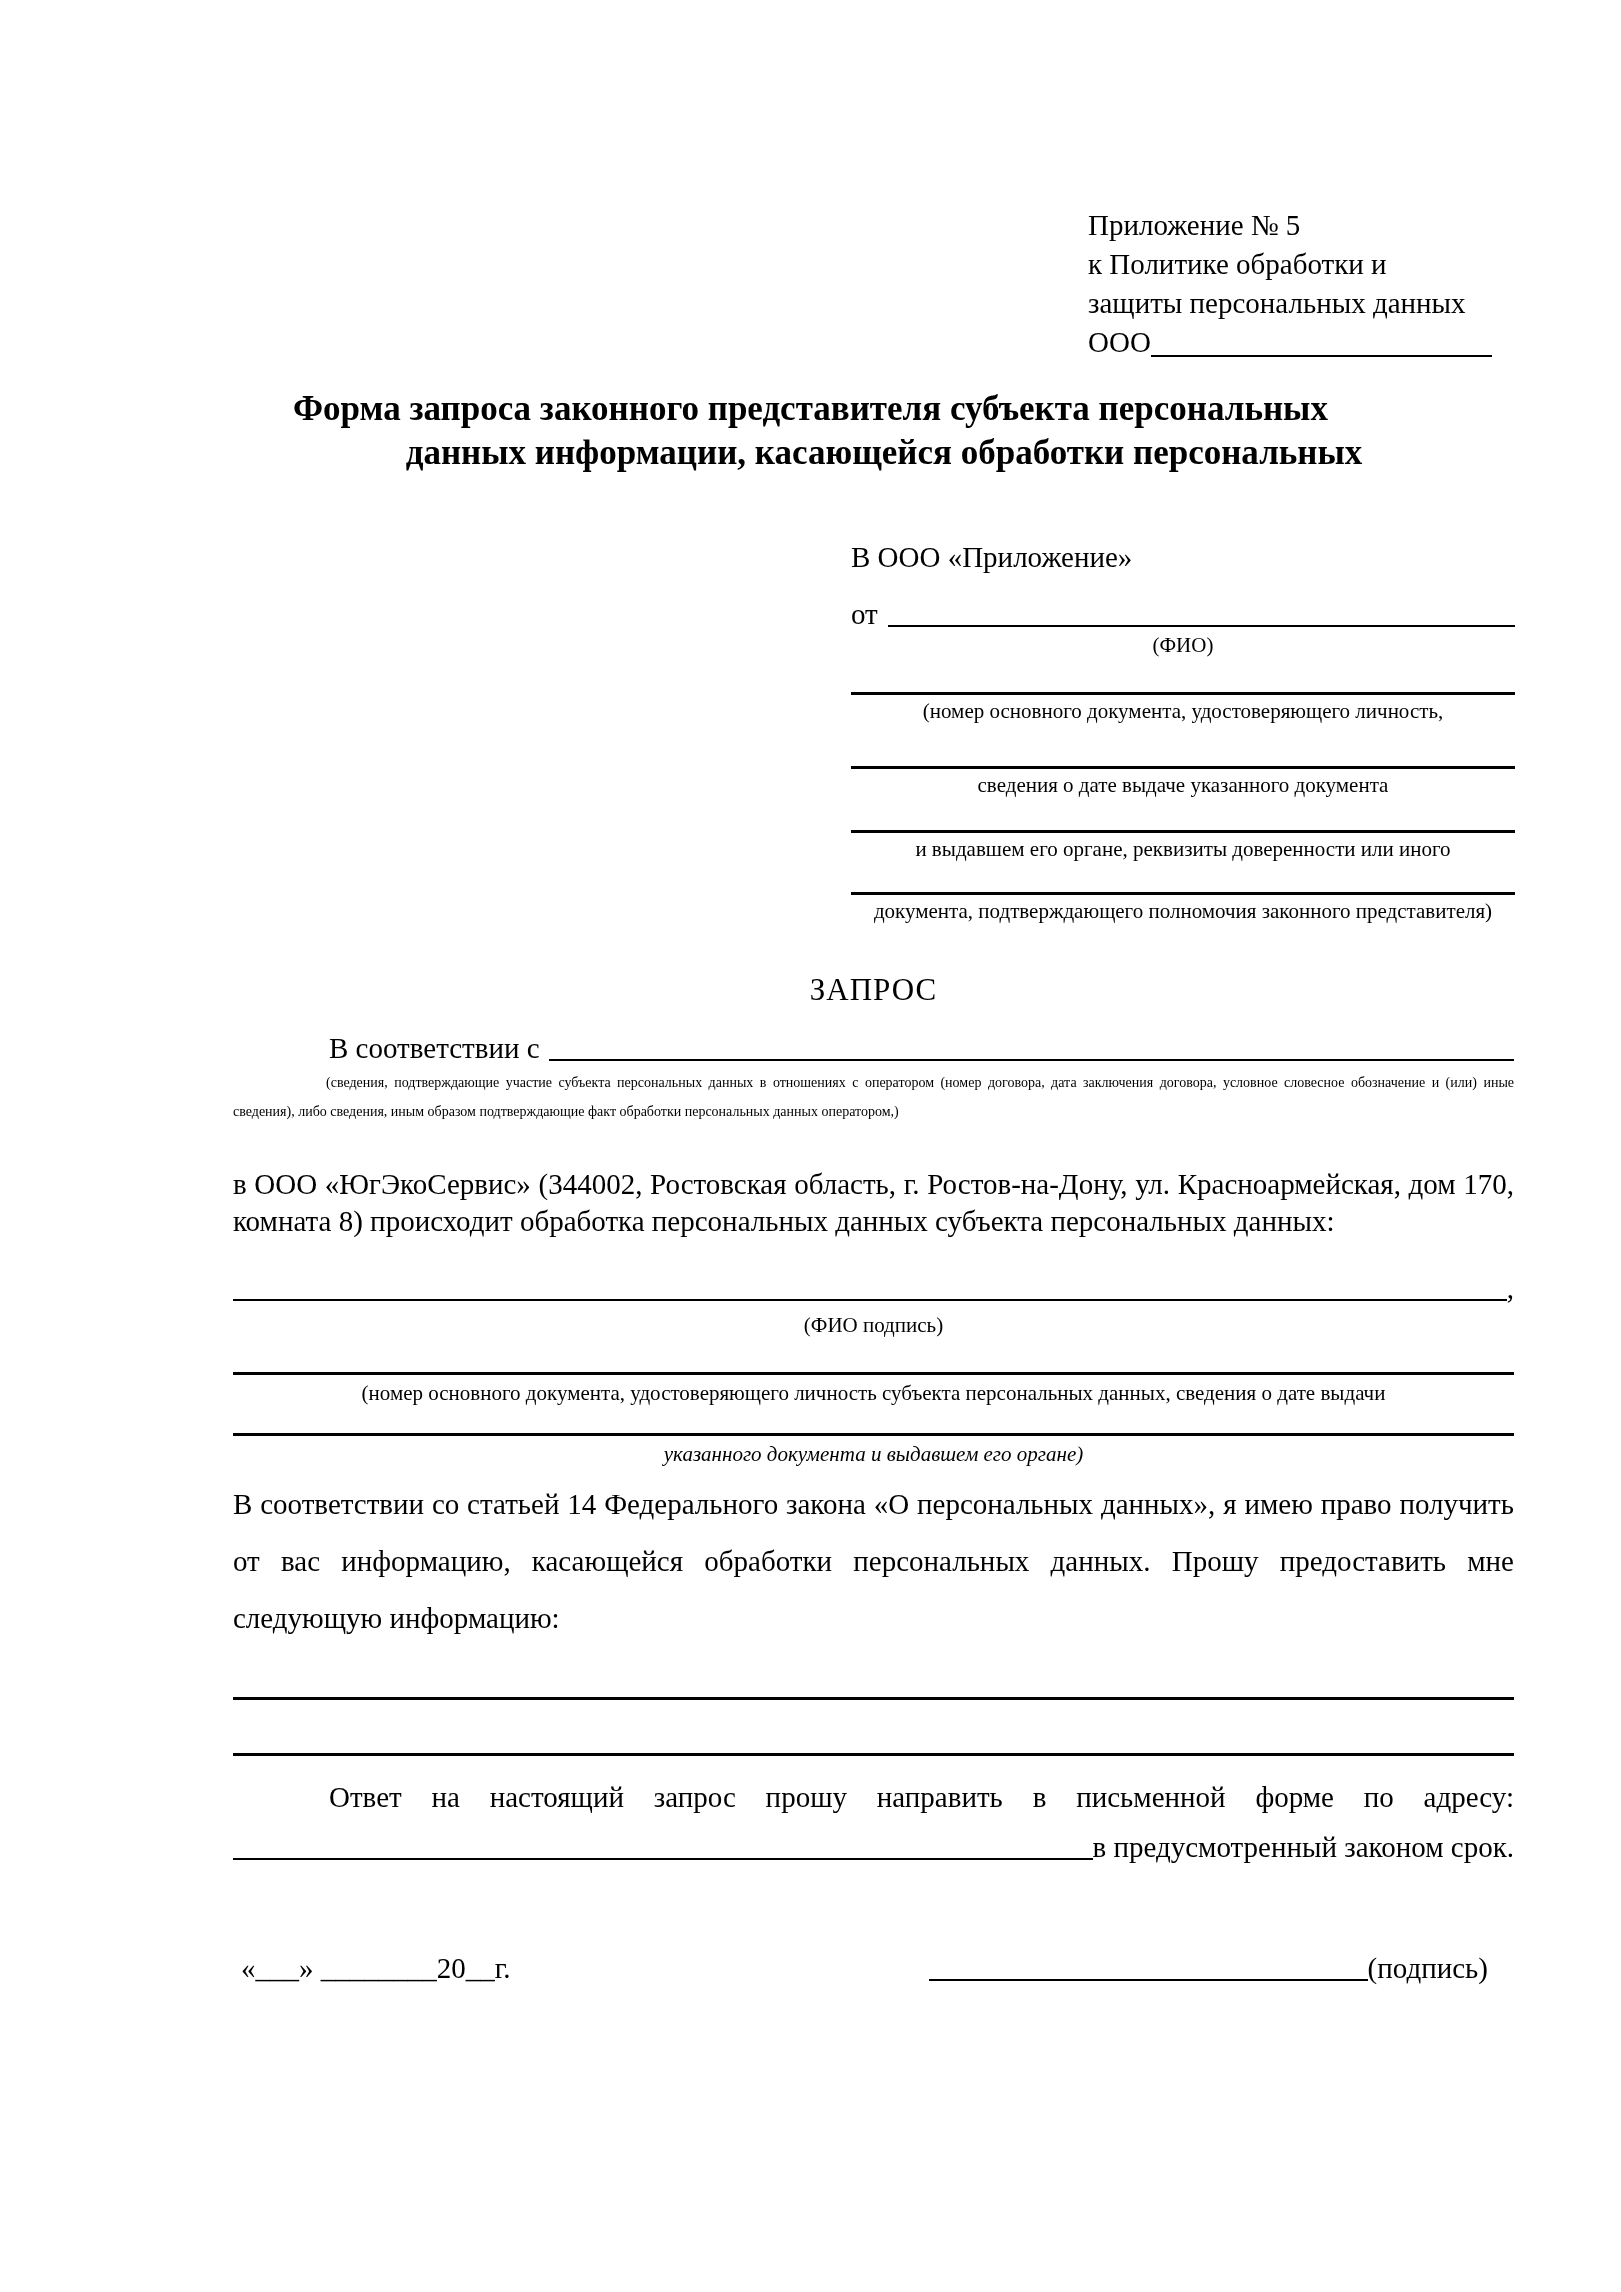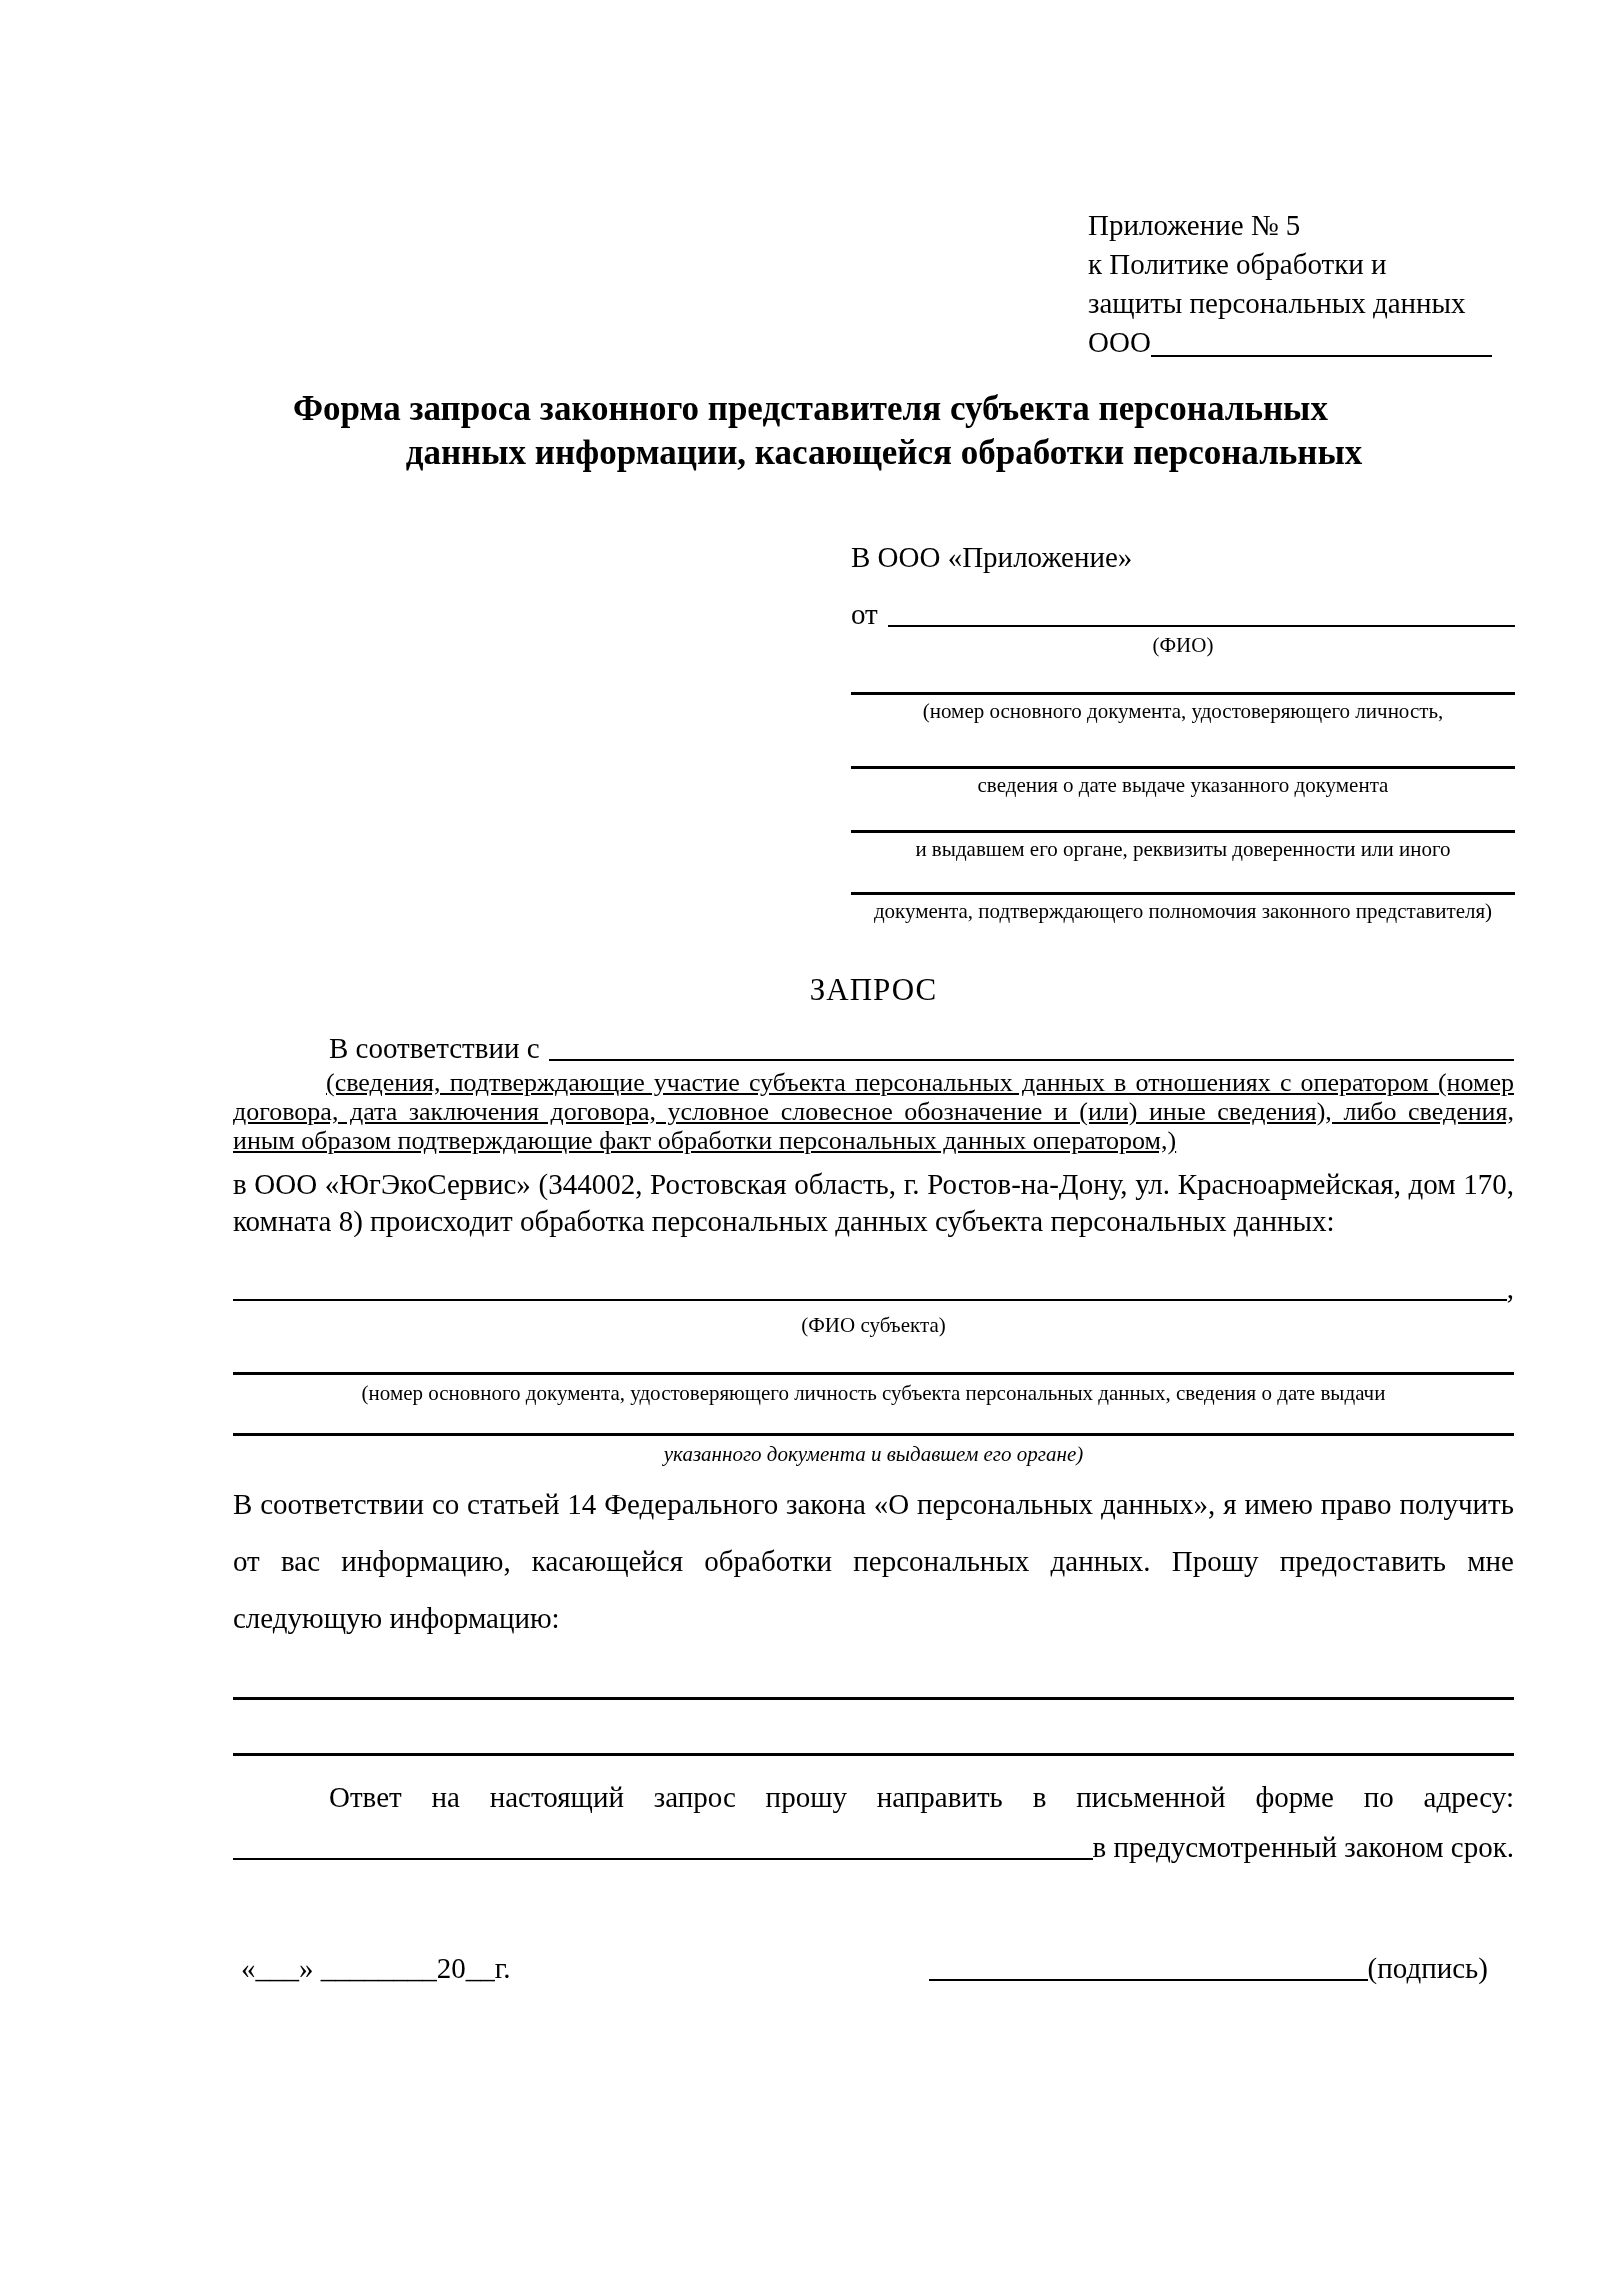--- a/index.html
+++ b/index.html
@@ -16,21 +16,21 @@
   .col{left:233px;width:1281px;text-align:center;}
   .row{display:flex;align-items:flex-end;}
   .fill{flex:1;border-bottom:2.9px solid #000;margin-bottom:4.9px;min-width:19.6px;}
   .hrline{position:absolute;height:2.9px;background:#000;left:0;right:0;}
   .hrfull{position:absolute;height:2.9px;background:#000;left:233px;width:1281px;}
   .cap{font-size:21px;line-height:25.5px;text-align:center;white-space:nowrap;}
   .justify{text-align:justify;}
   .header-note{left:1088px;top:206px;width:404px;font-size:29px;line-height:39px;}
   .doc-title{font-weight:bold;font-size:35px;line-height:43px;text-align:center;}
   .addr{left:851px;top:539px;width:664px;height:402px;}
-  .note-small{font-size:26px;line-height:29px;text-align:justify;text-indent:93px;text-decoration:underline;}
+  .note-small{font-size:14px;line-height:29px;text-align:justify;text-indent:93px;}
   .p3{line-height:57px;}
   .last-just{text-align:justify;text-align-last:justify;text-indent:96px;}
   .nowrap{white-space:nowrap;}
 </style>
 </head>
 <body>
 
 <div class="page">
 
   <div class="abs header-note">
@@ -76,21 +76,21 @@
   </div>
 
   <div class="abs col note-small" style="top:1068px;">(сведения, подтверждающие участие субъекта персональных данных в отношениях с оператором (номер договора, дата заключения договора, условное словесное обозначение и (или) иные сведения), либо сведения, иным образом подтверждающие факт обработки персональных данных оператором,)</div>
 
   <div class="abs col body-text justify" style="top:1166px;line-height:37px;">в ООО «ЮгЭкоСервис»  (344002, Ростовская область, г. Ростов-на-Дону, ул. Красноармейская, дом 170, комната 8)  происходит  обработка персональных данных субъекта персональных данных:</div>
 
   <div class="abs col row body-text" style="top:1270px;">
     <span class="fill"></span>
     <span>,</span>
   </div>
-  <div class="abs col cap" style="top:1313px;">(ФИО субъекта)</div>
+  <div class="abs col cap" style="top:1313px;">(ФИО подпись)</div>
 
   <div class="hrfull" style="top:1372px;"></div>
   <div class="abs col cap" style="top:1381px;">(номер основного документа, удостоверяющего личность субъекта персональных данных, сведения о дате выдачи</div>
 
   <div class="hrfull" style="top:1433px;"></div>
   <div class="abs col cap" style="top:1442px;font-style:italic;">указанного документа и выдавшем его органе)</div>
 
   <div class="abs col body-text justify p3" style="top:1476px;">В соответствии со статьей 14 Федерального закона «О персональных данных», я имею право получить от вас информацию, касающейся обработки персональных данных. Прошу предоставить мне следующую информацию:</div>
 
   <div class="hrfull" style="top:1697px;"></div>

